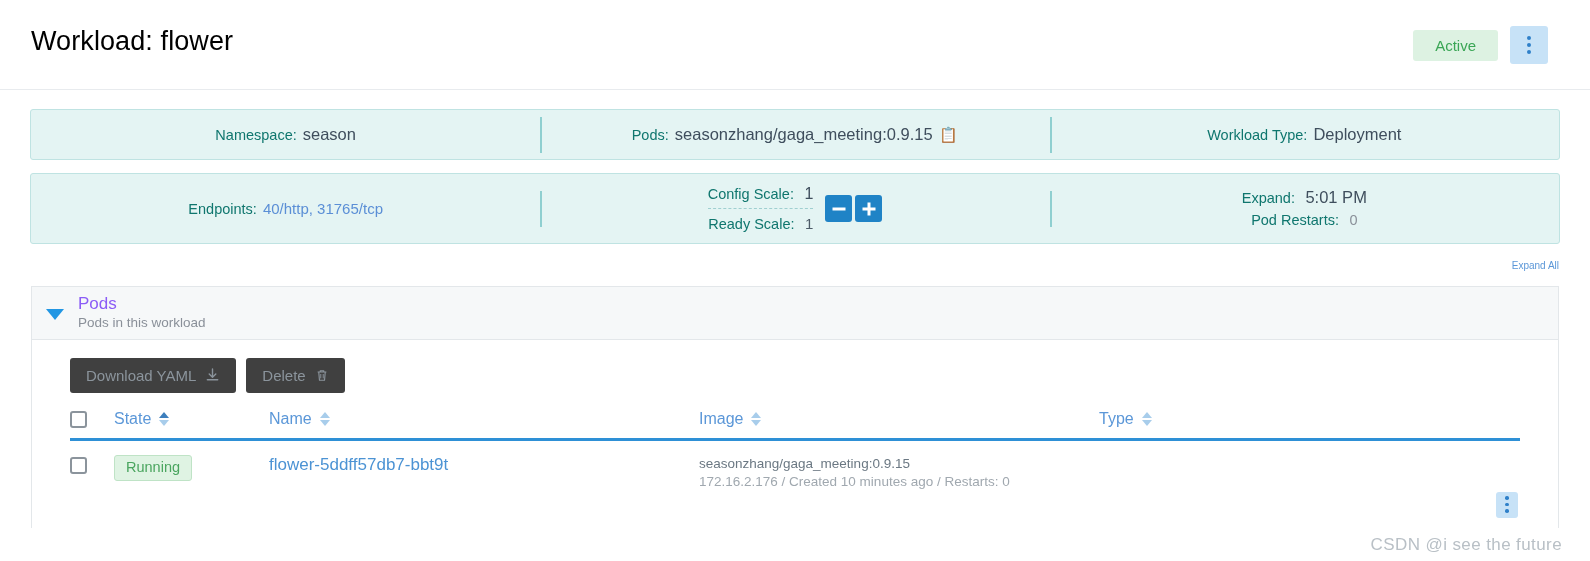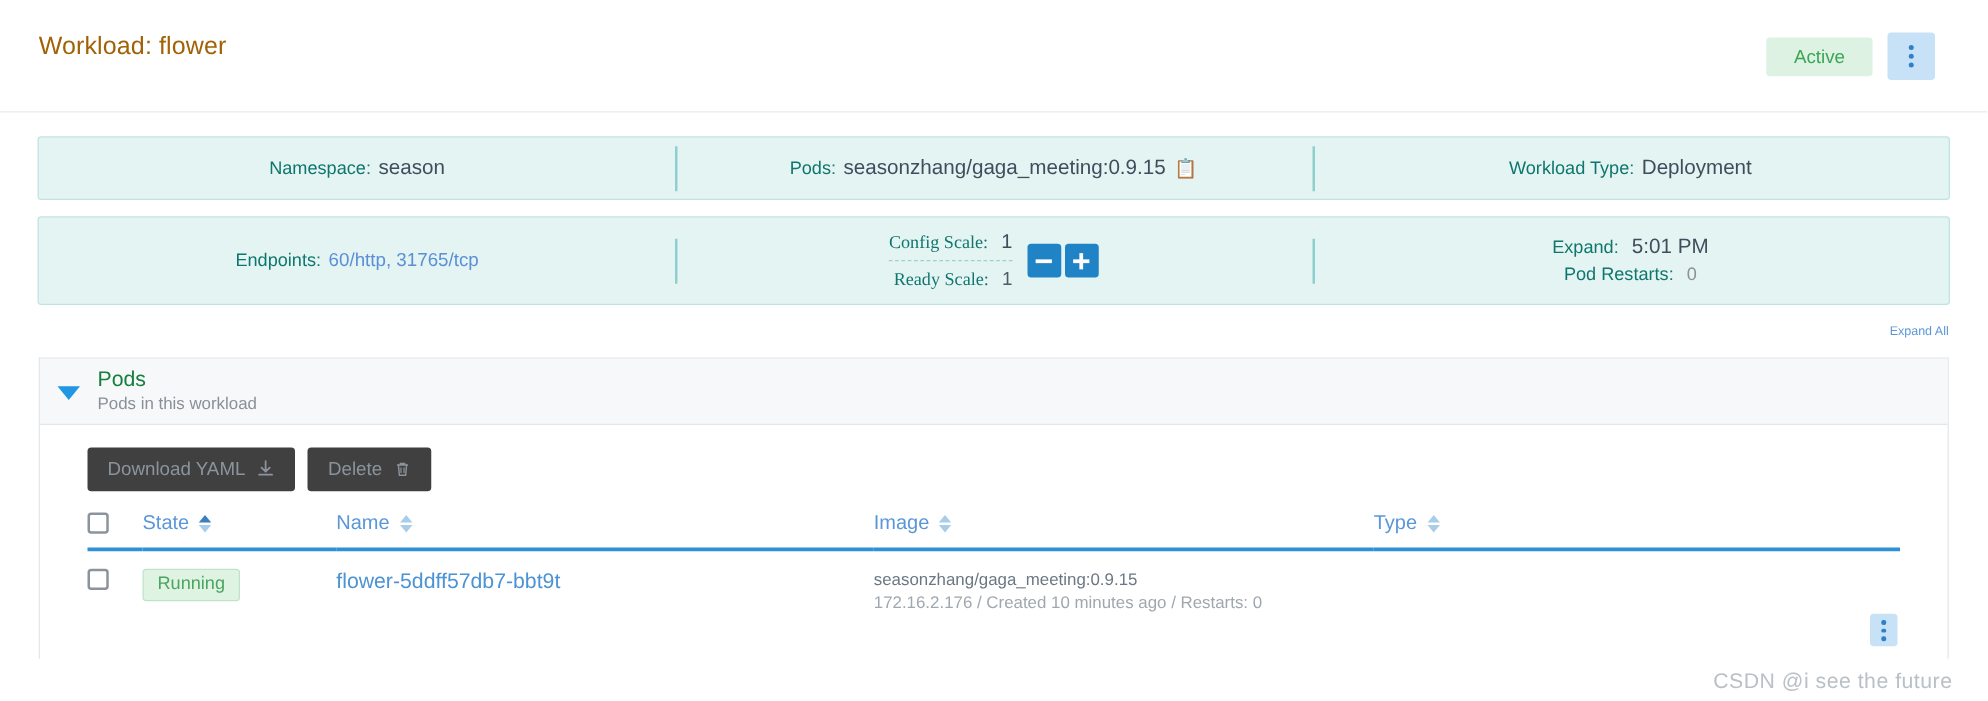--- a/index.html
+++ b/index.html
@@ -20,23 +20,23 @@
   
   .page-head {
     position: relative;
     height: 90px;
     border-bottom: 1px solid #e8ebee;
   }
   .page-title {
     position: absolute;
     left: 31px;
     top: 26px;
-    font-size: 20px;
+    font-size: 27px;
     font-weight: 400;
-    color: #a16207;
+    color: #000000;
     letter-spacing: 0.1px;
   }
   .head-actions {
     position: absolute;
     right: 42px;
     top: 26px;
     display: flex;
     align-items: center;
     gap: 12px;
   }
@@ -133,21 +133,21 @@
     flex-direction: column;
     gap: 6px;
     align-items: flex-end;
     text-align: right;
   }
   .scale-line { white-space: nowrap; }
   .scale-line.config {
     border-bottom: 1px dashed #9fcfd0;
     padding-bottom: 5px;
   }
-  .scale-line .lbl { font-size: 14.5px; font-family: Liberation Serif, serif; }
+  .scale-line .lbl { font-size: 14.5px; }
   .scale-line .val { font-size: 16px; }
   .scale-line.ready .val { font-size: 15px; color: #4d5b68; }
   .scale-btns { display: flex; gap: 3px; }
   .scale-btn {
     width: 27px;
     height: 27px;
     background: #1f83c6;
     border-radius: 3px;
     position: relative;
     cursor: pointer;
@@ -210,21 +210,21 @@
   }
   .caret {
     width: 0; height: 0;
     border-left: 9px solid transparent;
     border-right: 9px solid transparent;
     border-top: 11px solid #2196e3;
     margin-right: 14px;
     margin-top: 3px;
   }
   .sec-titles { display: flex; flex-direction: column; gap: 2px; }
-  .sec-title { font-size: 17px; color: #15803d; line-height: 1.1; }
+  .sec-title { font-size: 17px; color: #8b5cf6; line-height: 1.1; }
   .sec-sub { font-size: 13.5px; color: #8a9099; line-height: 1.1; }
 
   .section-body { padding: 18px 0 0 38px; }
   .btn-bar { display: flex; gap: 10px; margin-bottom: 17px; }
   .flat-btn {
     background: #404040;
     color: #8b949c;
     font-size: 15px;
     border: none;
     border-radius: 3px;
@@ -351,21 +351,21 @@
     </div>
     <div class="cell">
       <span class="lbl">Workload Type:</span>
       <span class="val">Deployment</span>
     </div>
   </div>
 
   <div class="panel panel-2">
     <div class="cell">
       <span class="lbl">Endpoints:</span>
-      <span class="val-link">60/http, 31765/tcp</span>
+      <span class="val-link">40/http, 31765/tcp</span>
     </div>
     <div class="cell">
       <div class="scale-wrap">
         <div class="scale-lines">
           <div class="scale-line config">
             <span class="lbl">Config Scale:</span>
             <span class="val">1</span>
           </div>
           <div class="scale-line ready">
             <span class="lbl">Ready Scale:</span>

